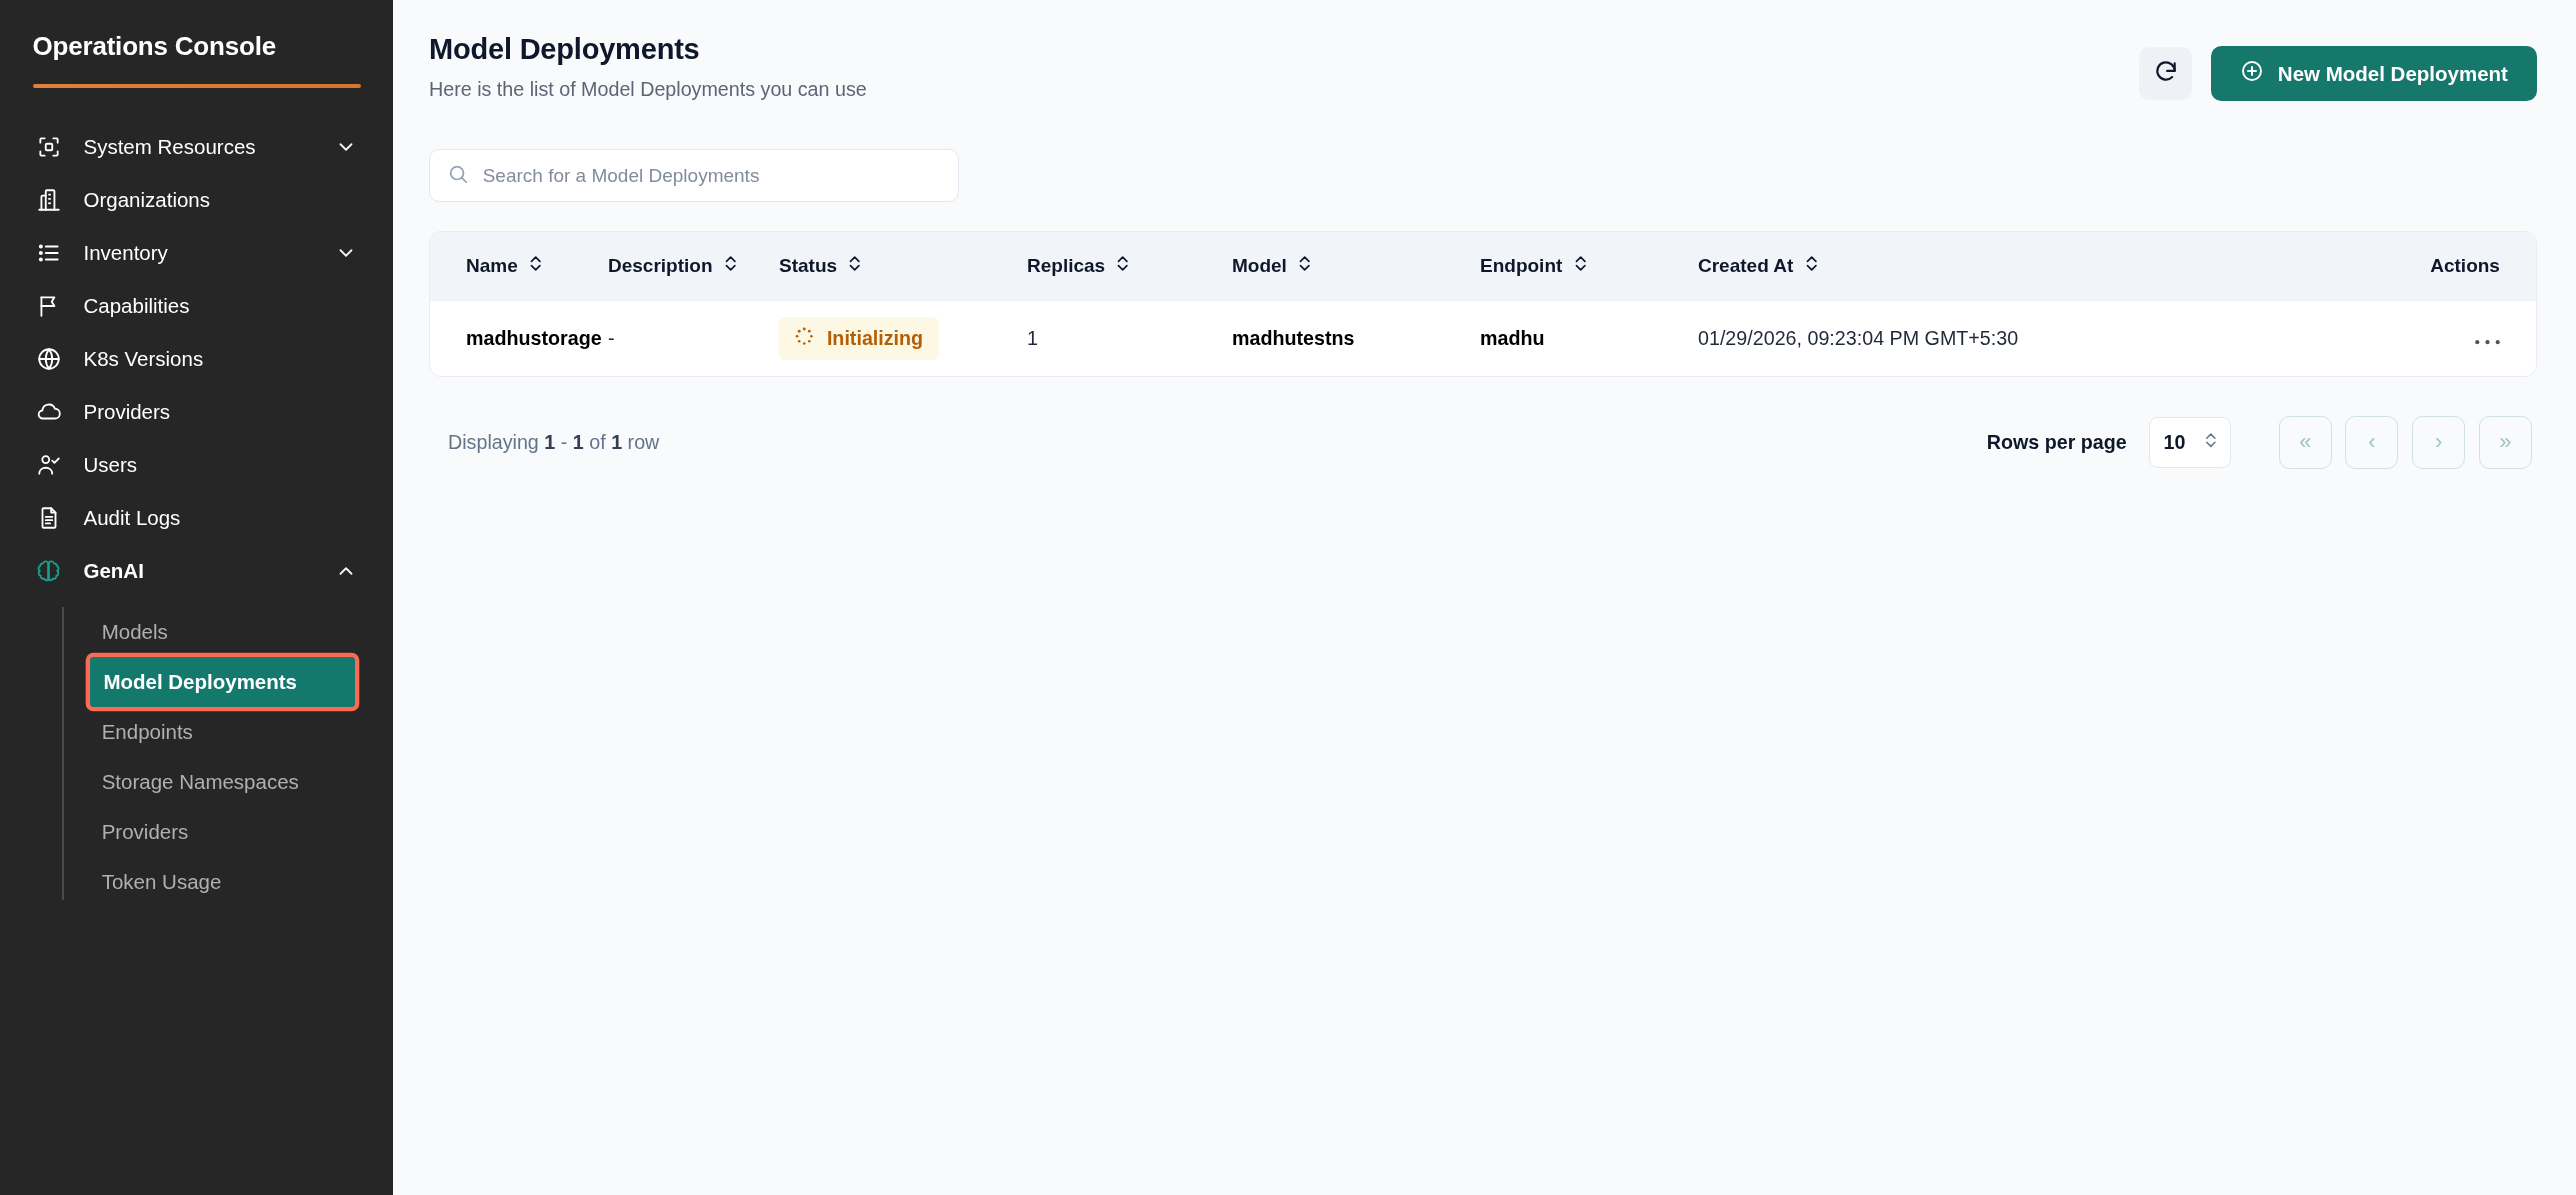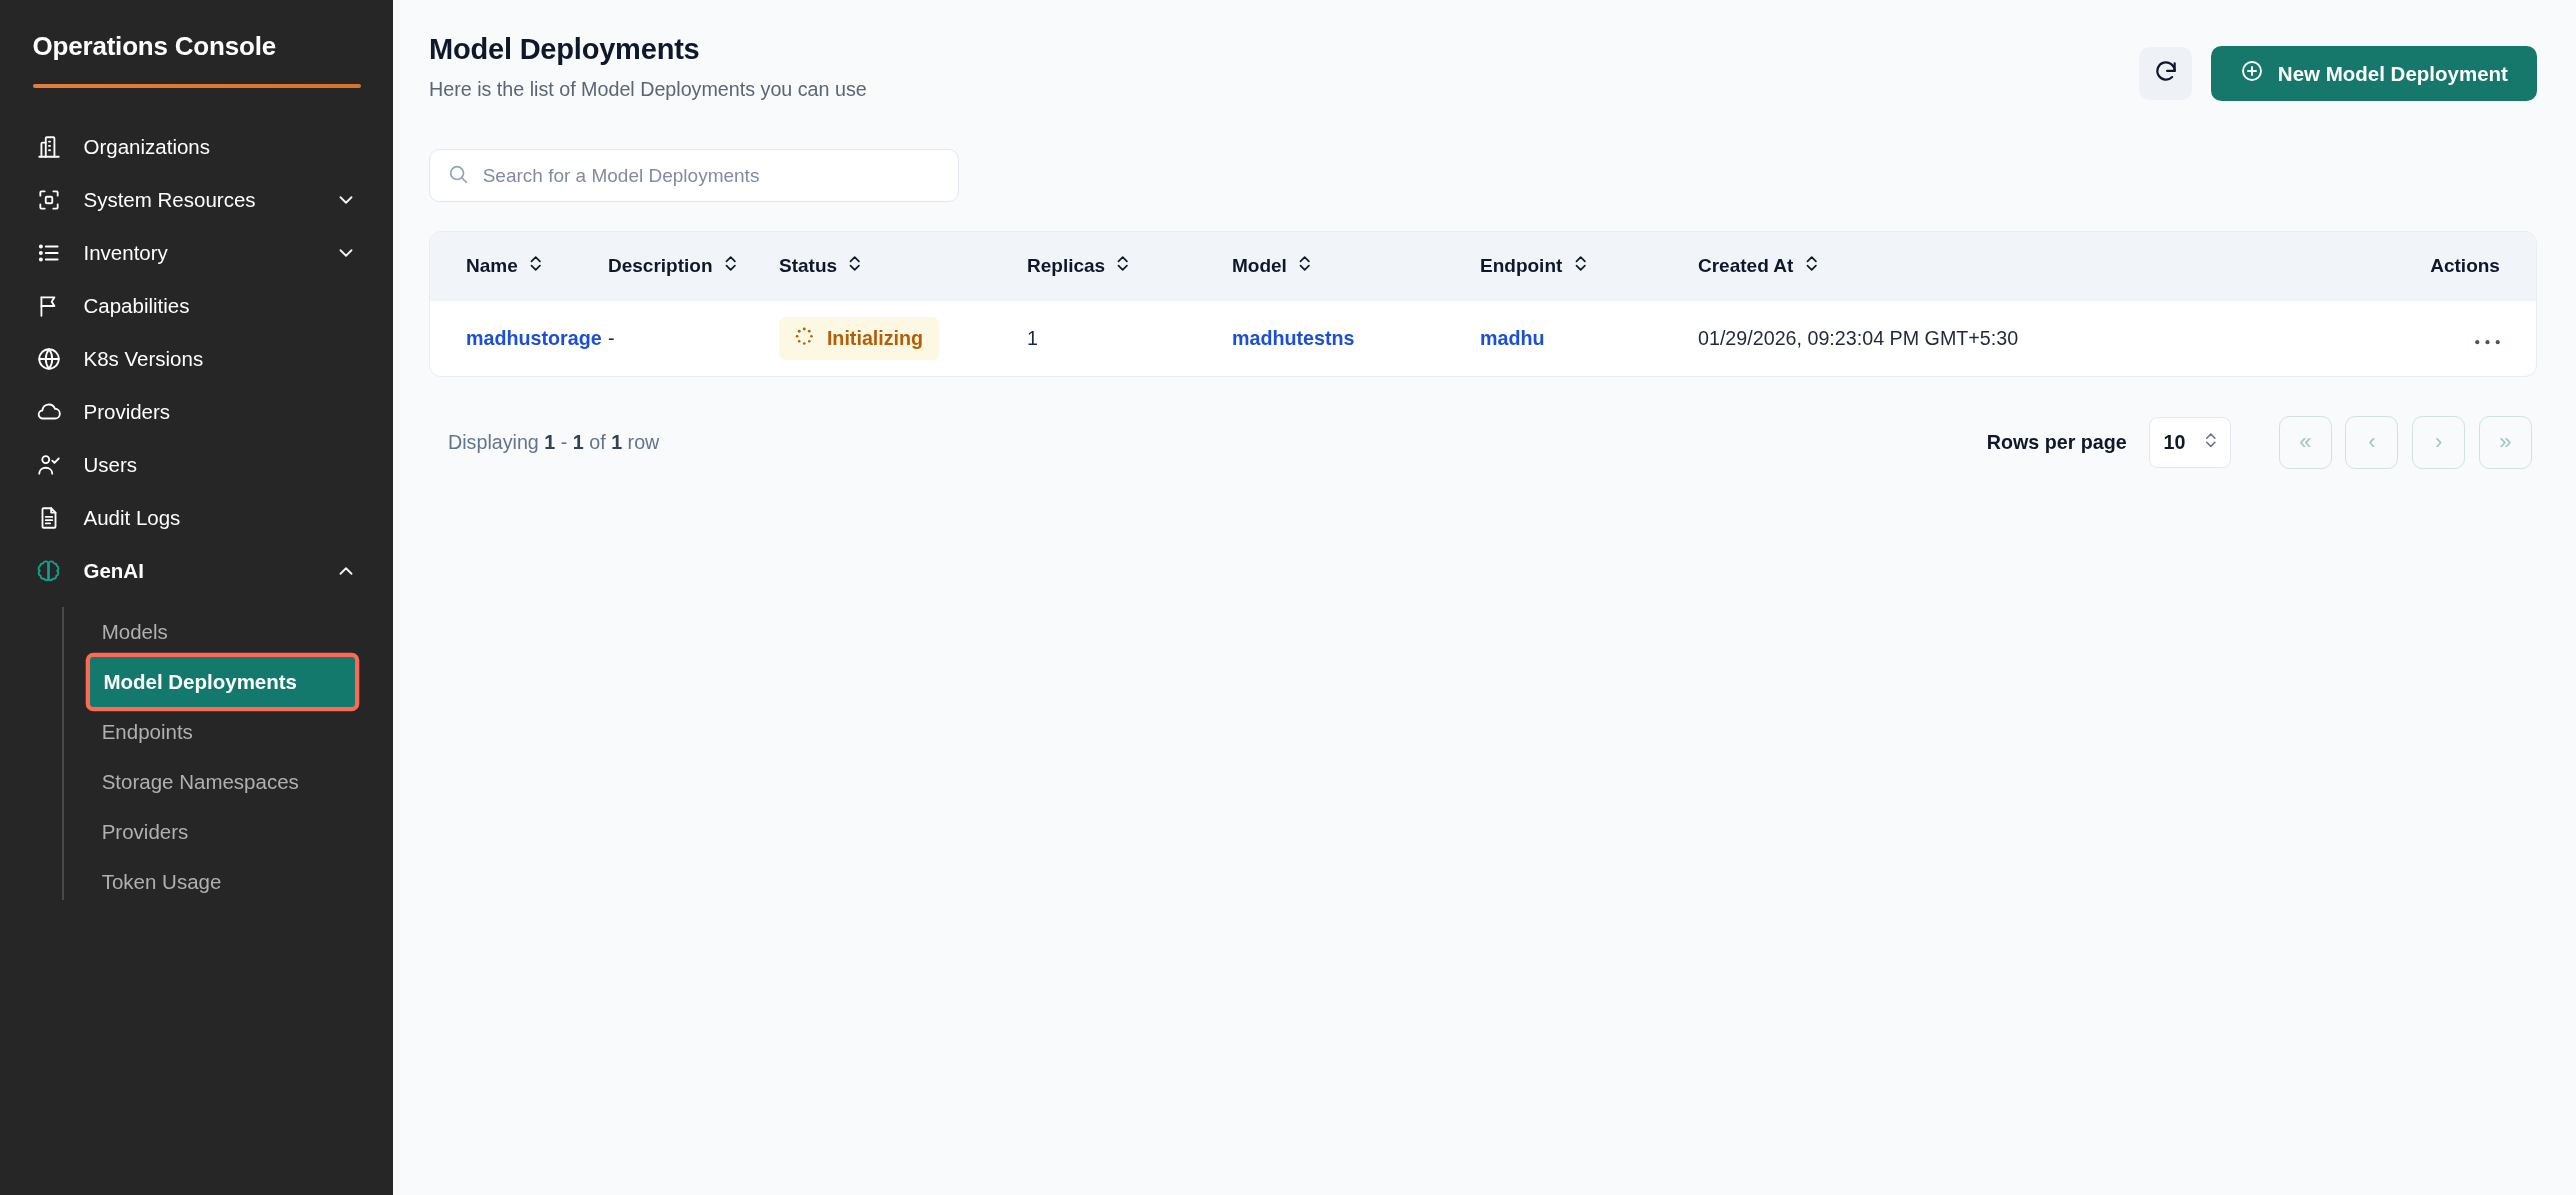--- a/index.html
+++ b/index.html
@@ -130,21 +130,21 @@
   }
   .col-name   { width: 178px; padding-left: 36px; }
   .col-desc   { width: 171px; }
   .col-status { width: 248px; }
   .col-rep    { width: 205px; }
   .col-model  { width: 248px; }
   .col-end    { width: 218px; }
   .col-date   { width: 530px; }
   .col-act    { width: auto; }
 
-  .lnk { color: #1d4ed8; font-weight: bold; cursor: pointer; }
+  .lnk { color: #000000; font-weight: bold; cursor: pointer; }
   .status-badge {
     display: inline-flex; align-items: center; gap: 12px;
     background: #fdf8e3; border-radius: 6.8px;
     padding: 8.6px 15.4px; color: #b45f06; font-size: 19.7px; font-weight: bold; justify-content: flex-end;
   }
   .dots-btn {
     background: none; border: none; cursor: pointer;
     font-size: 26px; color: #475569; letter-spacing: 1.7px;
     display: flex; align-items: center; justify-content: flex-end;
     width: 100%; padding-right: 34px; line-height: 1;
@@ -185,47 +185,47 @@
     <div class="brand-wrap">
       <div class="brand-title">Operations Console</div>
       <div class="brand-rule"></div>
     </div>
 
     <nav class="nav">
 
       <div class="nav-item">
         <span class="ico">
           <svg width="26" height="26" viewBox="0 0 24 24" fill="none" stroke="#ffffff" stroke-width="1.7" stroke-linecap="round" stroke-linejoin="round">
+            <path d="M4 8V5a1 1 0 0 1 1-1h3"></path>
+              <path d="M16 4h3a1 1 0 0 1 1 1v3"></path>
+            <path d="M20 16v3a1 1 0 0 1-1 1h-3"></path>
+              <path d="M8 20H5a1 1 0 0 1-1-1v-3"></path>
+            <rect x="9" y="9" width="6" height="6" rx="1"></rect>
+          </svg>
+        </span>
+        <span class="lbl">System Resources</span>
+        <span class="chev">
+          <svg width="22" height="22" viewBox="0 0 24 24" fill="none" stroke="#ffffff" stroke-width="2" stroke-linecap="round" stroke-linejoin="round">
+              <polyline points="6 9 12 15 18 9"></polyline>
+            </svg>
+        </span>
+      </div>
+
+      <div class="nav-item">
+        <span class="ico">
+          <svg width="26" height="26" viewBox="0 0 24 24" fill="none" stroke="#ffffff" stroke-width="1.7" stroke-linecap="round" stroke-linejoin="round">
             <path d="M9 21V4a1 1 0 0 1 1-1h6a1 1 0 0 1 1 1v17"></path>
               <path d="M5 21V9a1 1 0 0 1 1-1h3"></path>
             <path d="M3 21h18"></path>
               <path d="M12 7h1"></path>
               <path d="M12 11h1"></path>
               <path d="M12 15h1"></path>
           </svg>
         </span>
         <span class="lbl">Organizations</span>
-      </div>
-
-      <div class="nav-item">
-        <span class="ico">
-          <svg width="26" height="26" viewBox="0 0 24 24" fill="none" stroke="#ffffff" stroke-width="1.7" stroke-linecap="round" stroke-linejoin="round">
-            <path d="M4 8V5a1 1 0 0 1 1-1h3"></path>
-              <path d="M16 4h3a1 1 0 0 1 1 1v3"></path>
-            <path d="M20 16v3a1 1 0 0 1-1 1h-3"></path>
-              <path d="M8 20H5a1 1 0 0 1-1-1v-3"></path>
-            <rect x="9" y="9" width="6" height="6" rx="1"></rect>
-          </svg>
-        </span>
-        <span class="lbl">System Resources</span>
-        <span class="chev">
-          <svg width="22" height="22" viewBox="0 0 24 24" fill="none" stroke="#ffffff" stroke-width="2" stroke-linecap="round" stroke-linejoin="round">
-              <polyline points="6 9 12 15 18 9"></polyline>
-            </svg>
-        </span>
       </div>
 
       <div class="nav-item">
         <span class="ico">
           <svg width="26" height="26" viewBox="0 0 24 24" fill="none" stroke="#ffffff" stroke-width="1.7" stroke-linecap="round" stroke-linejoin="round">
             <line x1="9" y1="6" x2="20" y2="6"></line>
               <line x1="9" y1="12" x2="20" y2="12"></line>
               <line x1="9" y1="18" x2="20" y2="18"></line>
             <circle cx="4.5" cy="6" r="1"></circle>
               <circle cx="4.5" cy="12" r="1"></circle>

